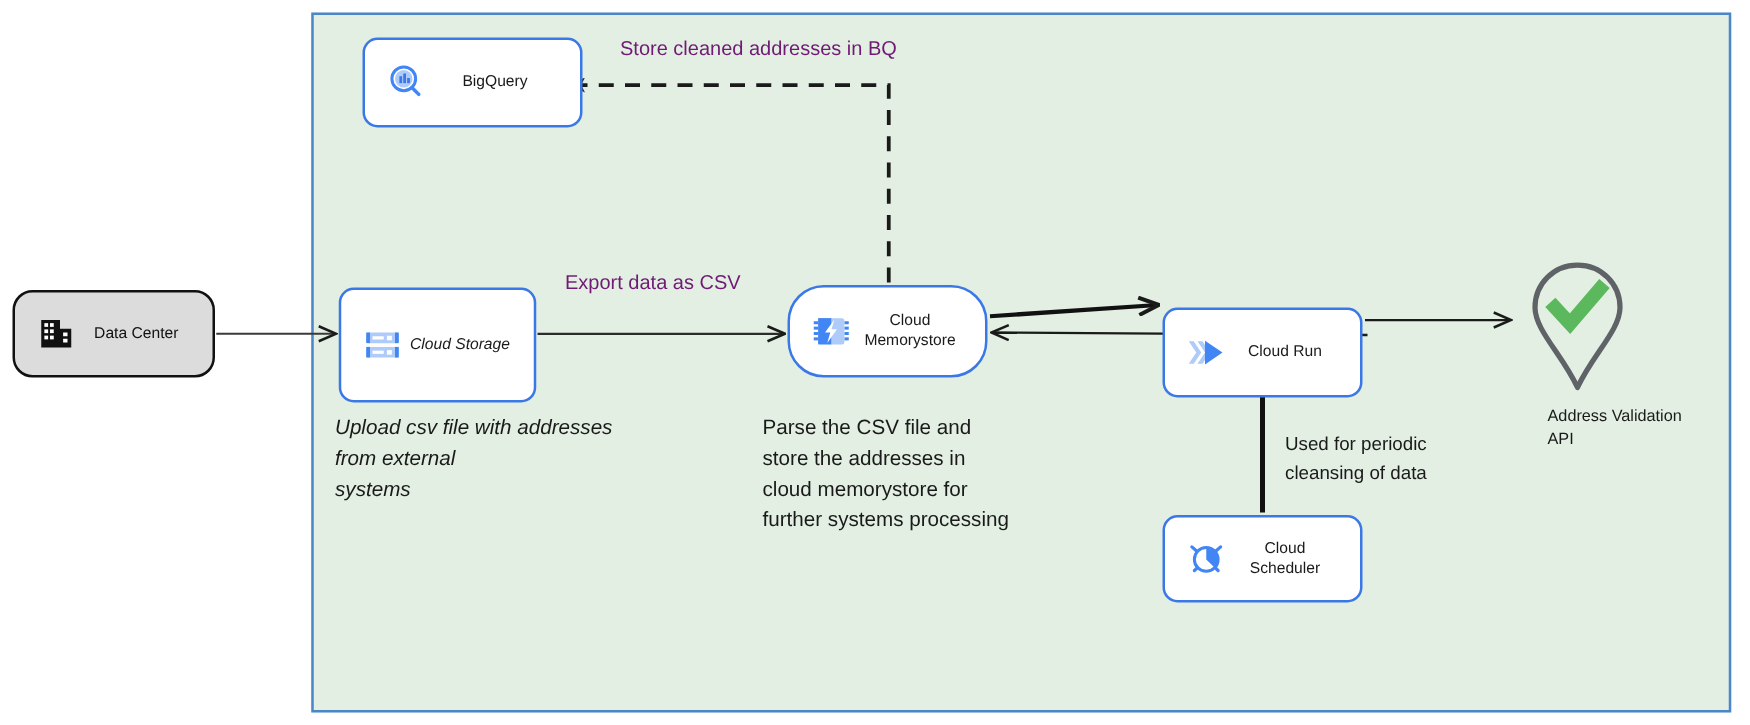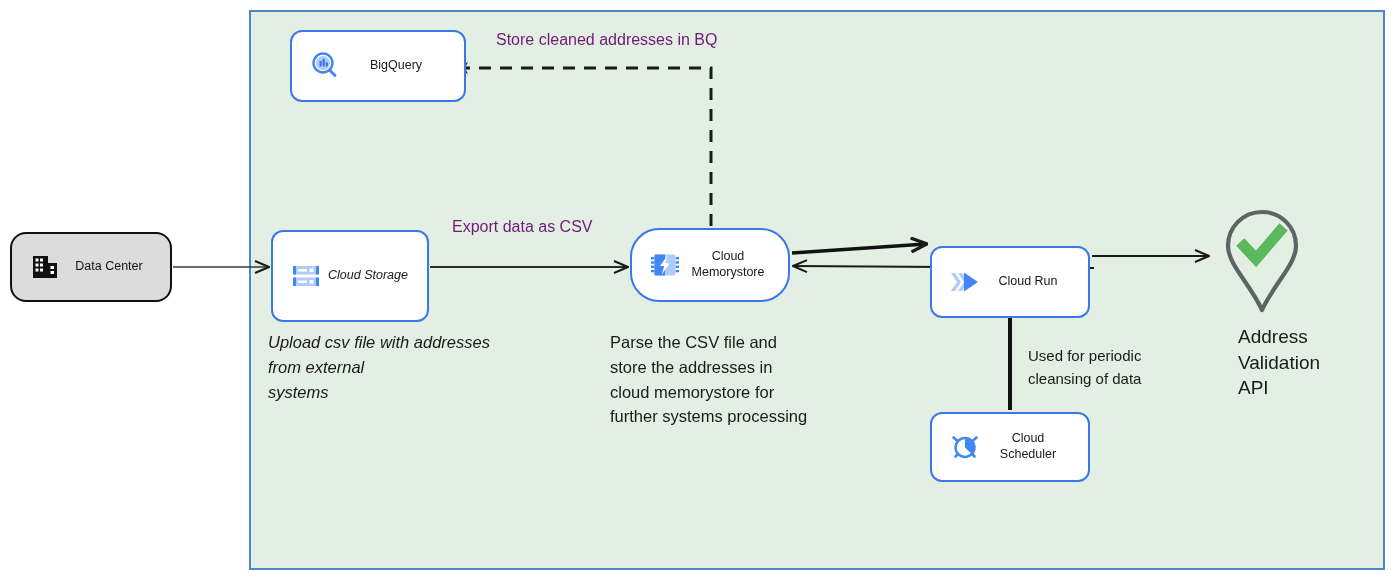--- a/index.html
+++ b/index.html
@@ -83,21 +83,21 @@
   .pin-node .pin-wrap {
     width: 84px;
     height: 110px;
     margin-left: 4px;
   }
   .pin-caption {
     position: absolute;
     left: 1238px;
     top: 324px;
     width: 150px;
-    font-size: 19px;
+    font-size: 13px;
     color: #1a1a1a;
     line-height: 1.35;
   }
 
   
   .edge-label {
     position: absolute;
     font-size: 16px;
     color: #701a75;
     white-space: nowrap;

